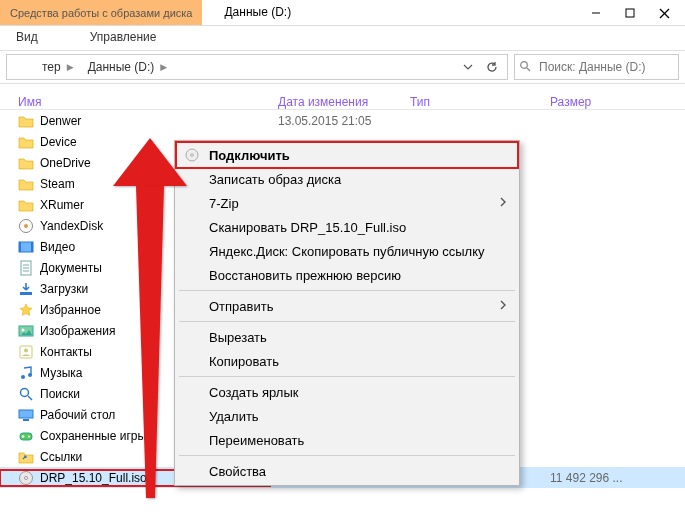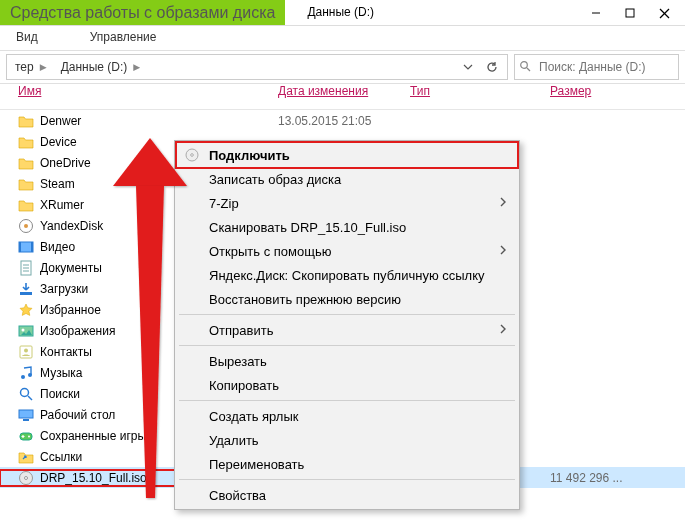--- a/index.html
+++ b/index.html
@@ -16,23 +16,23 @@
   }
 
   
   .titlebar {
     display:flex;
     align-items:flex-start;
     height:26px;
     border-bottom: 1px solid #ddd;
   }
   .ribbon-tab {
-    background:#84cc16;
+    background:#fdba74;
     color:#555;
-    font-size:16px;
+    font-size:11px;
     padding:5px 10px 4px;
     height:100%;
     display:flex;
     align-items:center;
   }
   .window-title {
     flex:1;
     text-align:left;
     padding:5px 0 0 22px;
     font-size:12px;
@@ -75,20 +75,21 @@
     padding:3px 6px;
     gap:6px;
   }
   .crumbs {
     flex:1;
     height:26px;
     border:1px solid #ccc;
     display:flex;
     font-size:12px;
     color:#333;
+    padding-left:27px;
   }
   .crumb {
     padding:0 4px 0 8px;
     display:flex;
     align-items:center;
     gap:4px;
     height:100%;
   }
   .crumb-sep {
     color:#888;
@@ -127,25 +128,24 @@
     font:inherit;
     width:100%;
     color:#888;
     background:transparent;
   }
 
   
   .cols {
     display:flex;
     height:26px;
-    align-items:flex-start;
+    align-items:flex-end;
     border-bottom:1px solid #e6e6e6;
     font-size:12px;
-    color:#be185d;
-    text-decoration:underline;
+    color:#8b5cf6;
   }
   .col { padding:0 8px; }
   .c-name   { width:270px; padding-left:18px;}
   .c-date   { width:132px; }
   .c-type   { width:140px; }
   .c-size   { width:90px; }
 
   
   .filelist {
     position:relative;
@@ -576,27 +576,20 @@
       <span class="ci-sub"><svg width="8" height="10">
           <path d="M2 1l4 4-4 4" fill="none" stroke="#555" stroke-width="1.4"></path>
         </svg></span>
     </div>
     <div class="ctx-item">
       <span class="ci-icon"></span>
       <span class="ci-label">Сканировать DRP_15.10_Full.iso</span>
     </div>
     <div class="ctx-item">
       <span class="ci-icon"></span>
-      <span class="ci-label">Открыть с помощью</span>
-      <span class="ci-sub"><svg width="8" height="10">
-          <path d="M2 1l4 4-4 4" fill="none" stroke="#555" stroke-width="1.4"></path>
-        </svg></span>
-    </div>
-    <div class="ctx-item">
-      <span class="ci-icon"></span>
       <span class="ci-label">Яндекс.Диск: Скопировать публичную ссылку</span>
     </div>
     <div class="ctx-item">
       <span class="ci-icon"></span>
       <span class="ci-label">Восстановить прежнюю версию</span>
     </div>
     <div class="ctx-sep"></div>
     <div class="ctx-item">
       <span class="ci-icon"></span>
       <span class="ci-label">Отправить</span>

